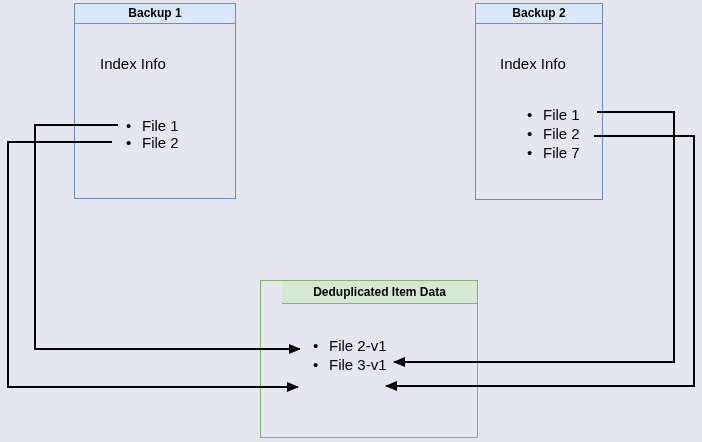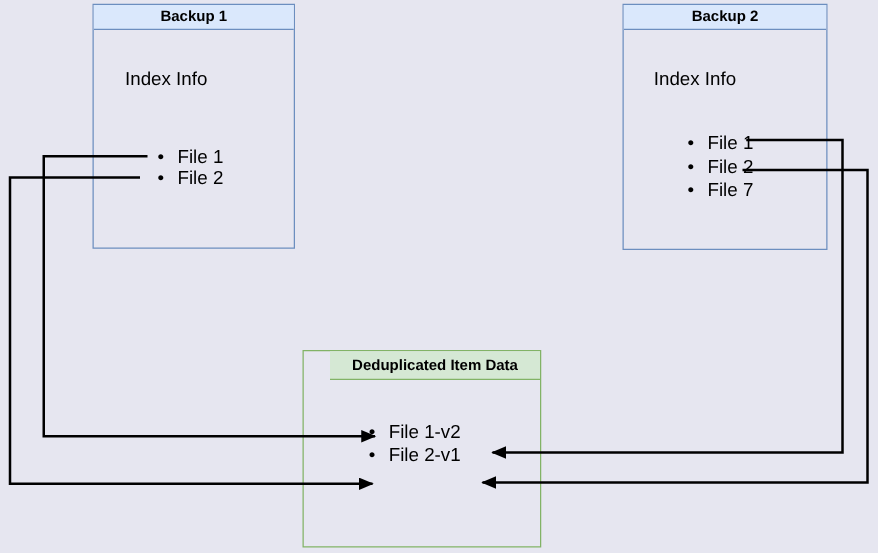--- a/index.html
+++ b/index.html
@@ -87,35 +87,35 @@
 
   <div class="node blue" style="left:74px; top:3px; width:162px; height:196px;">
     <div class="node-header">Backup 1</div>
     <div class="body-label" style="left:25px; top:51px;">Index Info</div>
     <ul class="file-list" style="left:50px; top:113px; line-height:17px;">
       <li>File 1</li>
       <li>File 2</li>
     </ul>
   </div>
 
-  <div class="node blue" style="left:475px; top:3px; width:164px; height:197px;margin-left:23px;">
+  <div class="node blue" style="left:475px; top:3px; width:128px; height:197px;">
     <div class="node-header">Backup 2</div>
     <div class="body-label" style="left:24px; top:51px;">Index Info</div>
     <ul class="file-list" style="left:50px; top:101px; line-height:19px;">
       <li>File 1</li>
       <li>File 2</li>
       <li>File 7</li>
     </ul>
   </div>
 
-  <div class="node green" style="left:242px; top:280px; width:191px; height:158px;padding-left:21px;">
+  <div class="node green" style="left:260px; top:280px; width:218px; height:158px;padding-left:21px;">
     <div class="node-header">Deduplicated Item Data</div>
     <ul class="file-list" style="left:51px; top:56px; line-height:18.5px;">
-      <li>File 1-v2</li>
       <li>File 2-v1</li>
+      <li>File 3-v1</li>
     </ul>
   </div>
 
   <svg class="edges-layer" width="702" height="442" viewBox="0 0 702 442" xmlns="http://www.w3.org/2000/svg">
     <defs>
       <marker id="arrowhead" markerWidth="13" markerHeight="10" refX="11" refY="5" orient="auto" markerUnits="userSpaceOnUse">
         <path d="M0,0 L12,5 L0,10 z" fill="#000000"></path>
       </marker>
     </defs>
   <polyline points="118,125 35,125 35,349 300,349" fill="none" stroke="#000000" stroke-width="2" marker-end="url(#arrowhead)"></polyline>

